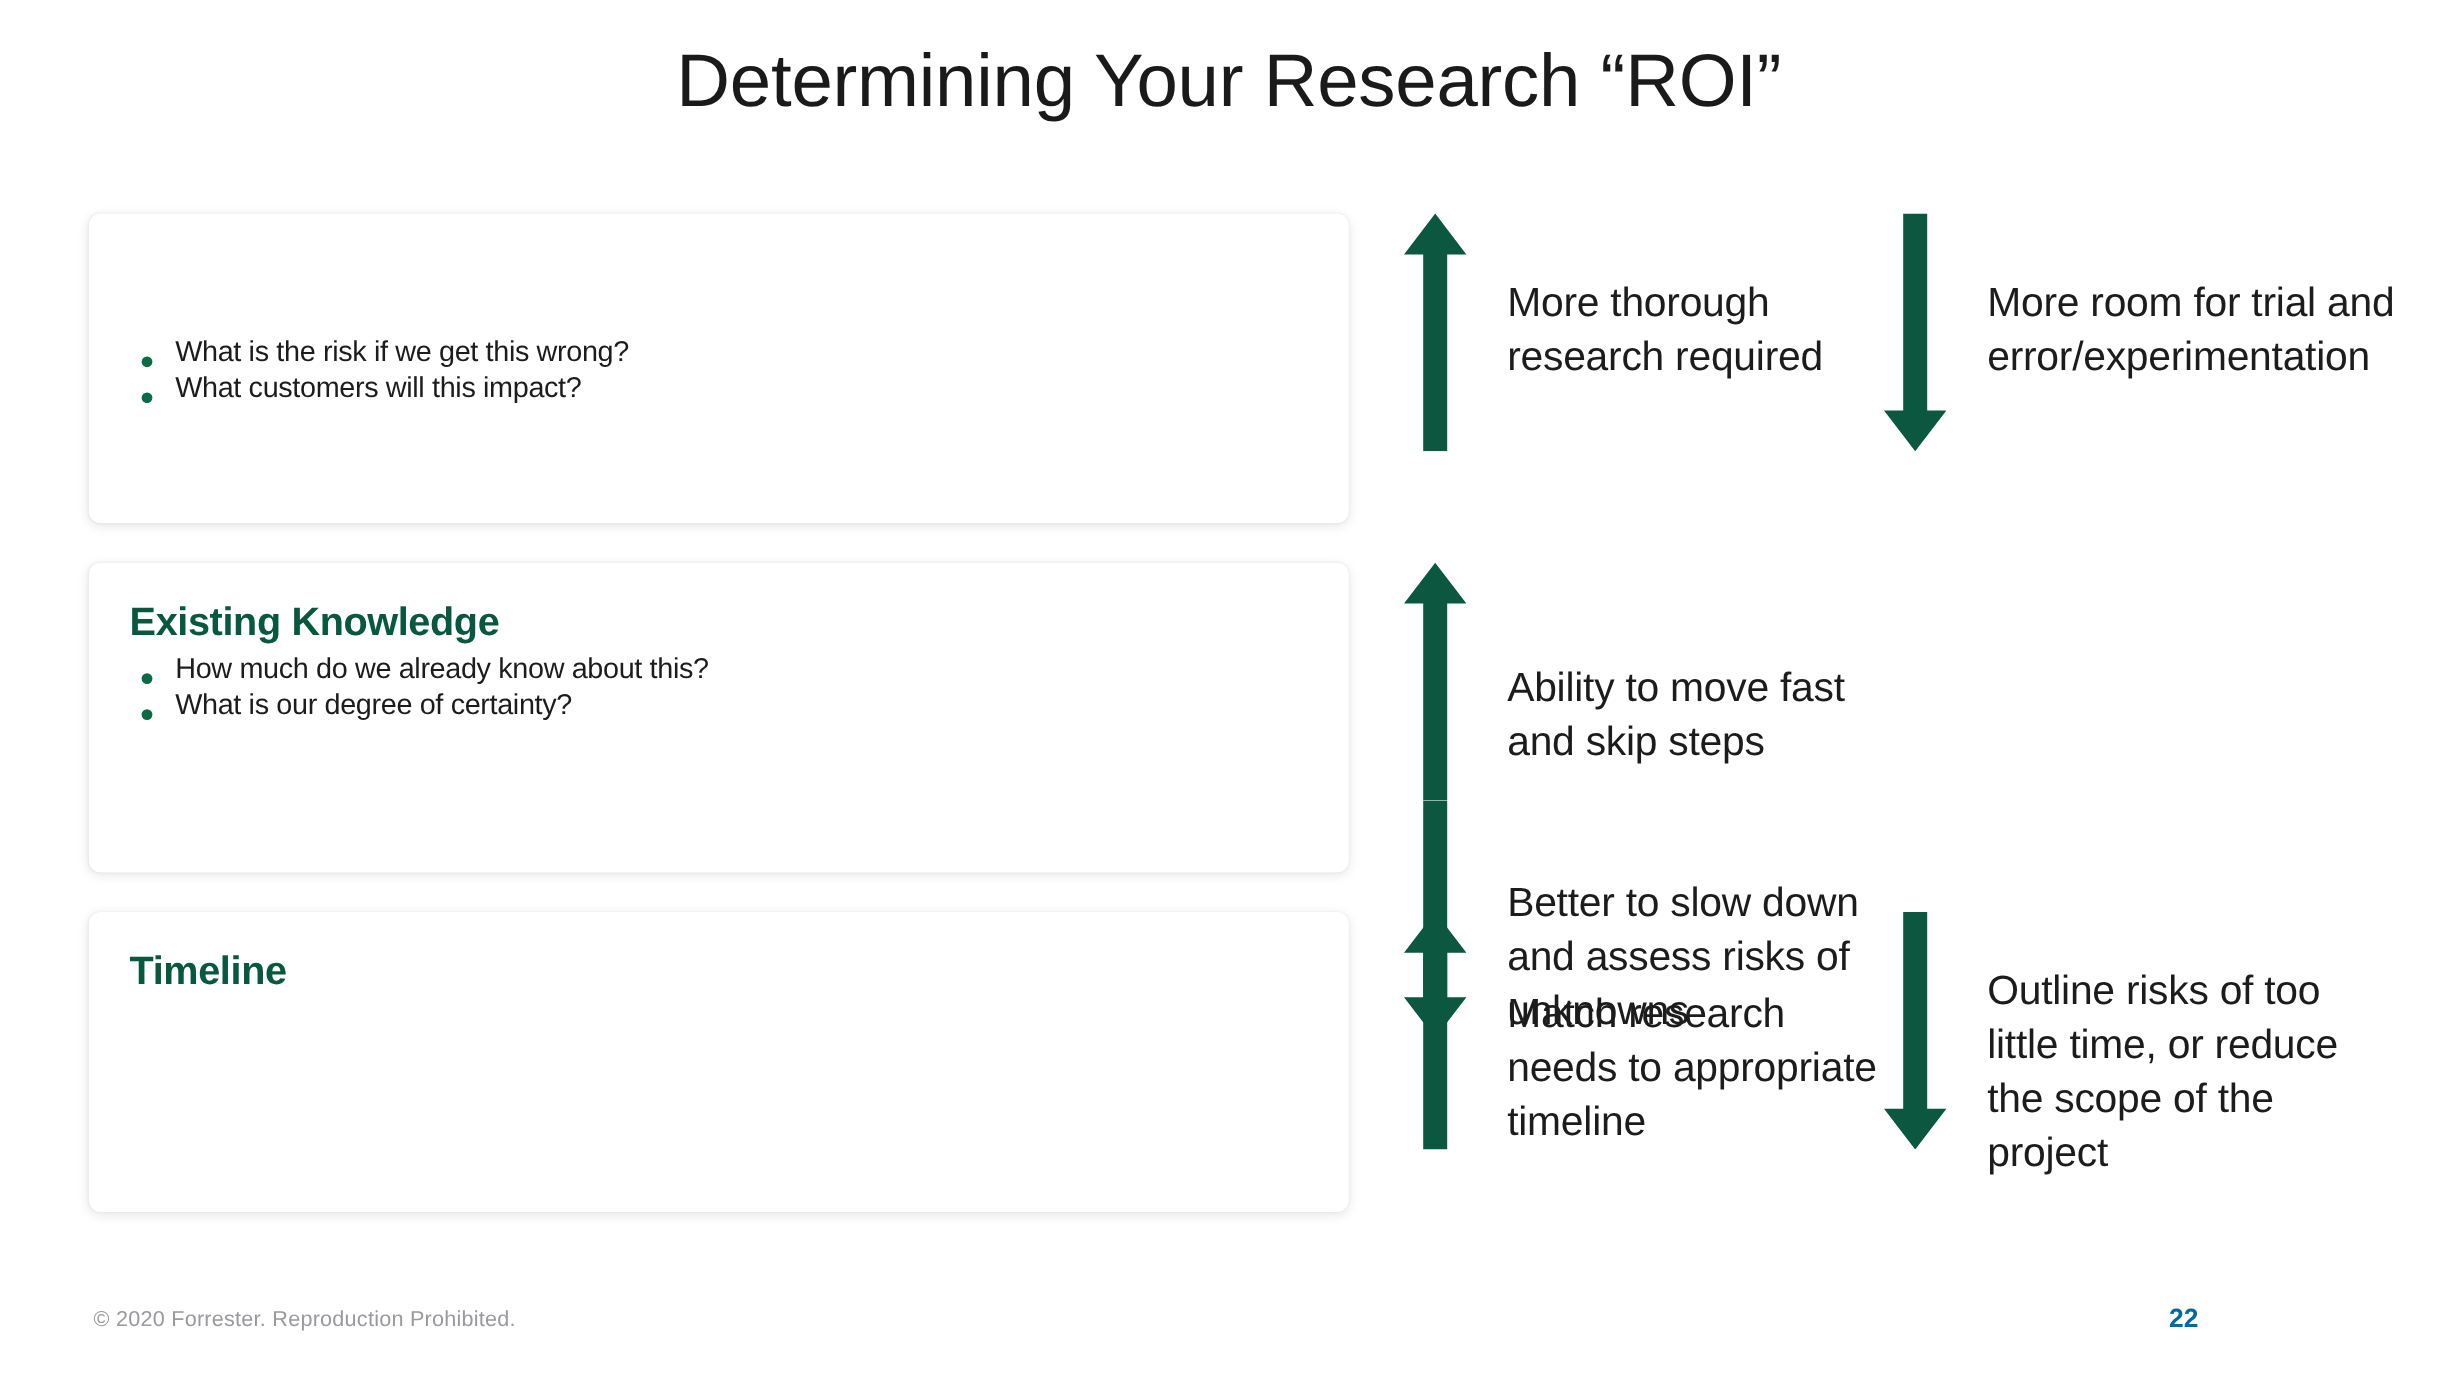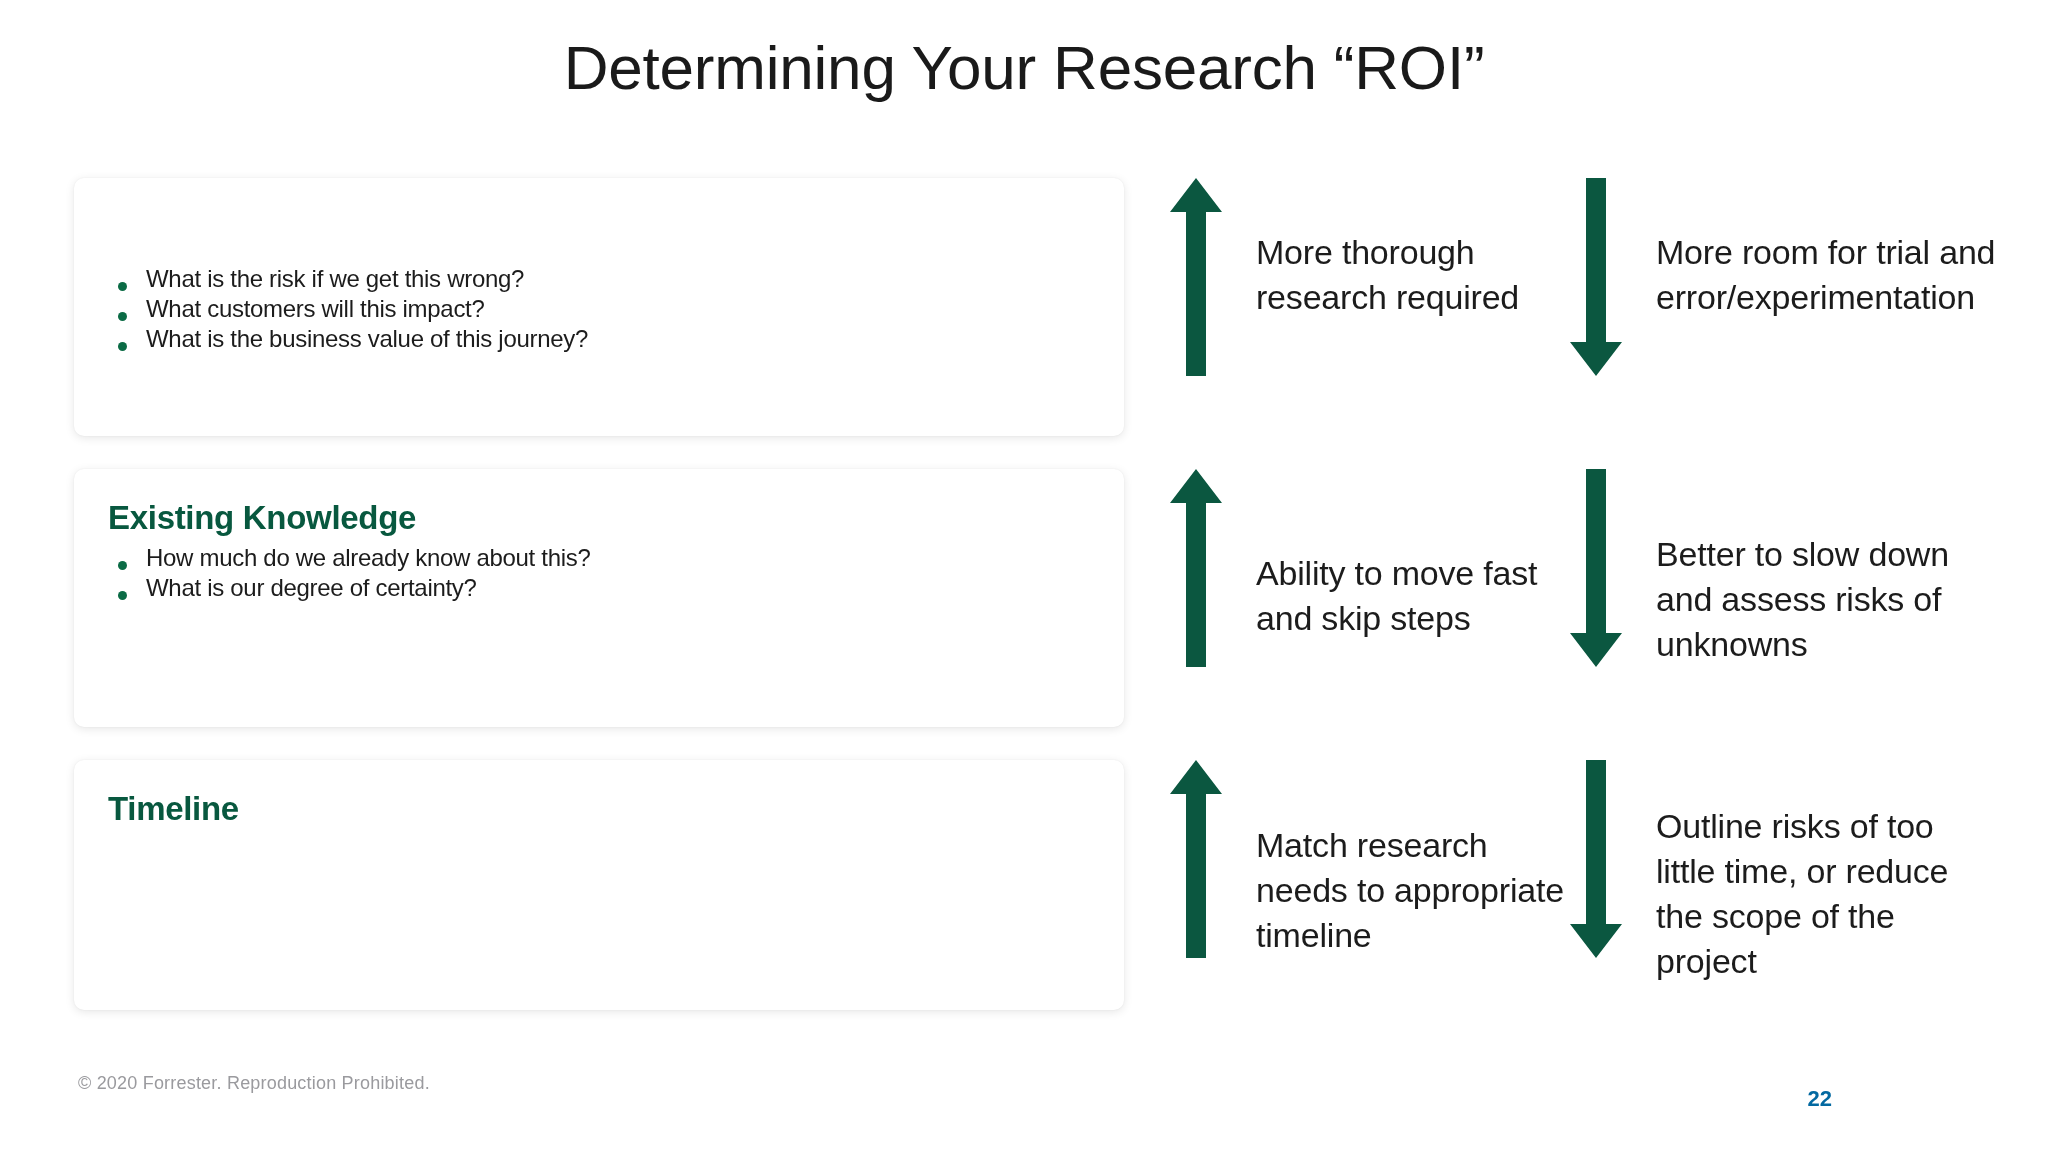--- a/index.html
+++ b/index.html
@@ -97,21 +97,21 @@
     width: 878px;
   }
 
   .arrow-row {
     position: relative;
     display: flex;
     align-items: flex-start;
   }
 
   .row-1 { height: 291px; }
-  .row-2 { height: 291px; }
+  .row-2 { height: 291px; flex-direction: column; }
   .row-3 { height: 291px; }
 
   .arrow-group {
     display: flex;
     align-items: flex-start;
   }
 
   .arrow-group-left  { width: 400px; }
   .arrow-group-right { width: 430px; }
 
@@ -128,21 +128,21 @@
 
   .label-pos-a { padding-top: 52px; }
   .label-pos-b { padding-top: 82px; }
   .label-pos-c { padding-top: 63px; }
   .label-pos-d { padding-top: 44px; }
 
   
   .footer-copyright {
     position: absolute;
     left: 78px;
-    bottom: 58px;
+    bottom: 42px;
     font-size: 18px;
     color: #9a9a9e;
     font-family: "Liberation Sans", sans-serif;
     letter-spacing: 0.2px;
   }
 
   .footer-pagenum {
     position: absolute;
     right: 48px;
     bottom: 40px;
@@ -158,21 +158,20 @@
 <div class="slide">
 
   <h1 class="slide-title">Determining Your Research “ROI”</h1>
 
   <div class="cards">
 
     <div class="card card-1">
       <ul class="bullets">
         <li class="bullet">What is the risk if we get this wrong?</li>
         <li class="bullet">What customers will this impact?</li>
-        <li class="bullet">What is the business value of this journey?</li>
       </ul>
     </div>
 
     <div class="card card-2">
       <div class="card-heading">Existing Knowledge</div>
       <ul class="bullets">
         <li class="bullet">How much do we already know about this?</li>
         <li class="bullet">What is our degree of certainty?</li>
       </ul>
     </div>

